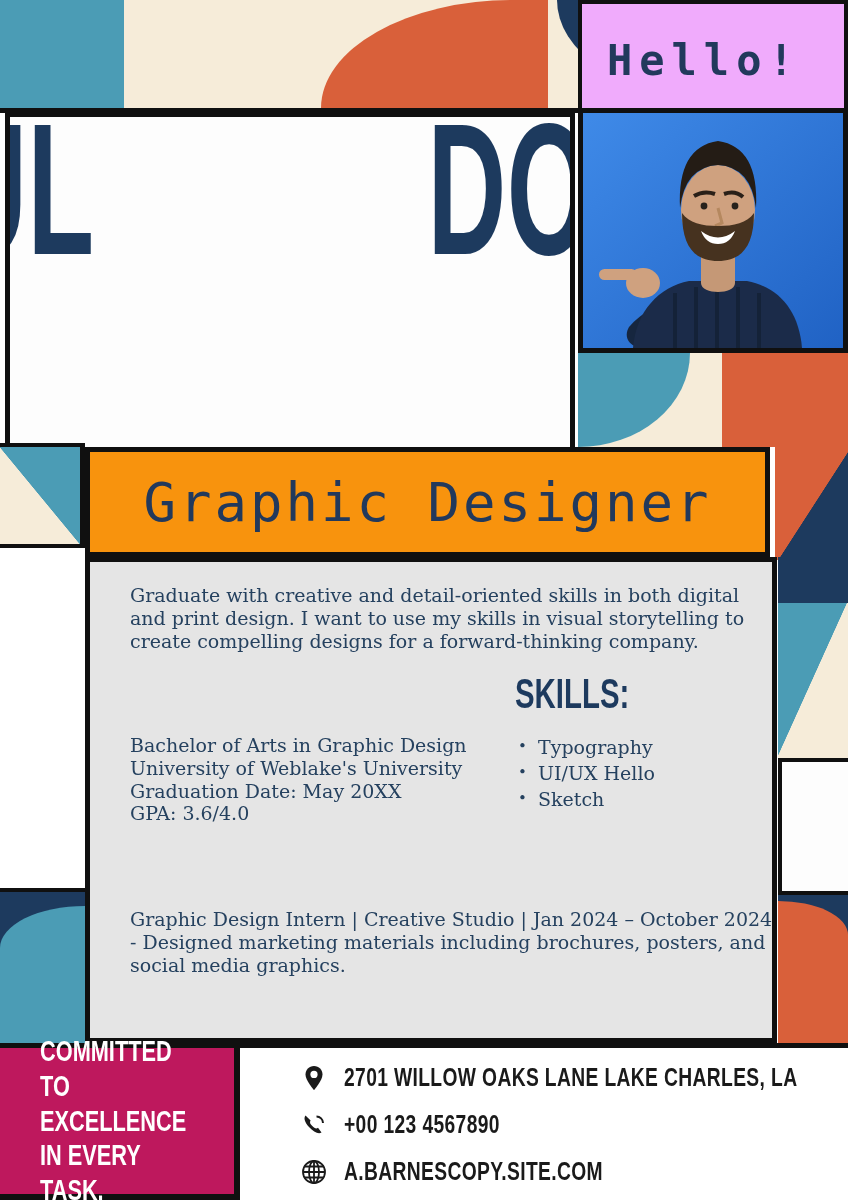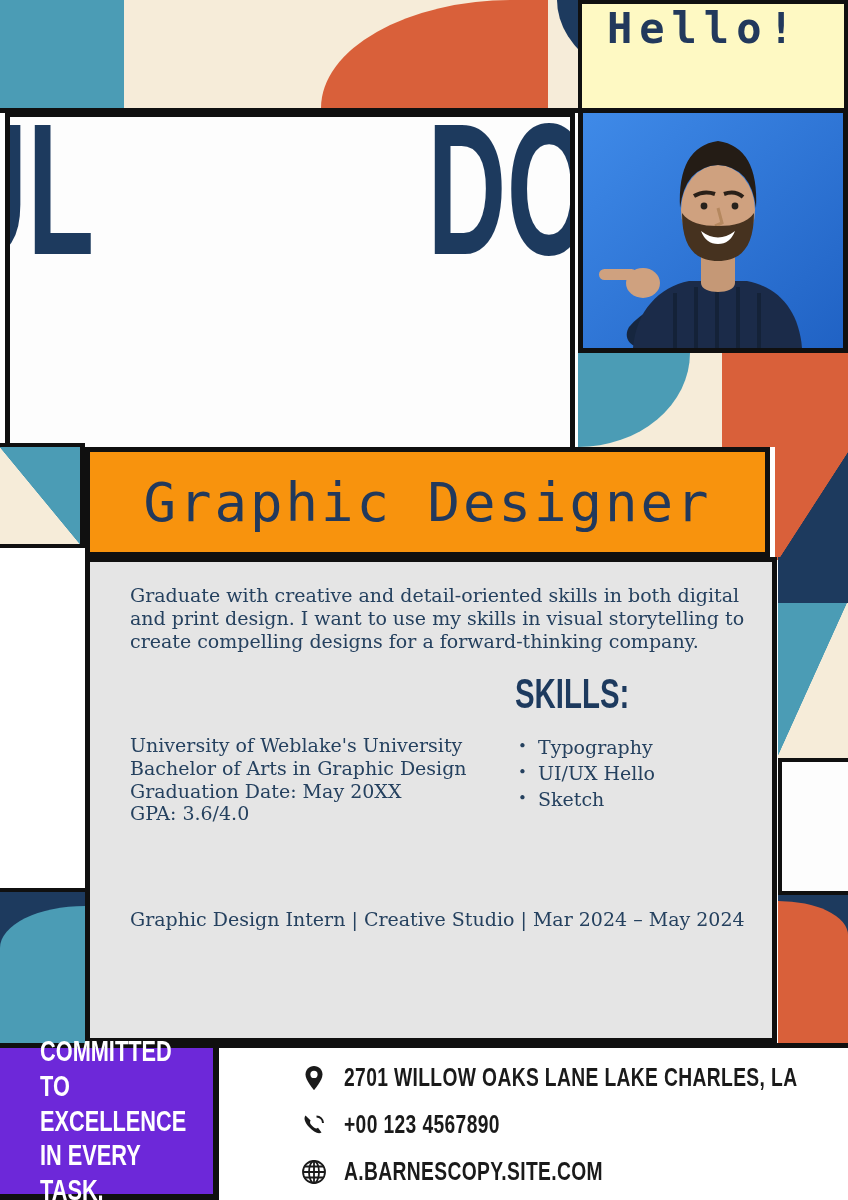--- a/index.html
+++ b/index.html
@@ -10,22 +10,22 @@
   }
   
   .teal-sq   { position:absolute; left:0; top:0; width:124px; height:108px; background:#4b9cb5; }
   .cream-strip{ position:absolute; left:124px; top:0; width:454px; height:108px; background:#f6ecd9; }
   .orange-arc{ position:absolute; left:197px; top:0; width:227px; height:108px; background:#d9603a;
                border-top-left-radius:192px 108px; }
   .navy-corner{ position:absolute; left:433px; top:0; width:145px; height:95px; background:#1d3a5e;
                border-bottom-left-radius:100% 100%; }
   .top-divider{ position:absolute; left:0; top:108px; width:578px; height:5px; background:#101010; }
   
-  .hello-box { position:absolute; left:578px; top:0; width:270px; height:120px; background:#fef9c3;
-               border:4px solid #101010; display:flex; align-items:flex-start; padding-left:25px; }
+  .hello-box { position:absolute; left:578px; top:0; width:270px; height:120px; background:#f0abfc;
+               border:4px solid #101010; display:flex; align-items:center; padding-left:25px; }
   .hello-text{ font-family:"DejaVu Sans Mono", monospace; font-weight:bold; font-size:42px;
                letter-spacing:7px; color:#22395c; }
   
   .title-box { position:absolute; left:5px; top:112px; width:570px; height:340px; background:#fdfdfd;
                border:5px solid #101010; display:flex; flex-direction:row; justify-content:center;
                text-align:center; overflow:hidden; }
   .title-line{ font-weight:bold; font-size:188px; line-height:.77; color:#1d3a5e;
                transform:scaleX(.58); transform-origin:50% 50%; white-space:nowrap; letter-spacing:1px; }
   
   .photo-box { position:absolute; left:578px; top:108px; width:270px; height:245px;
@@ -70,21 +70,21 @@
   .edu-head   { left:40px;  top:108px; }
   .skl-head   { left:425px; top:108px; }
   .exp-head   { left:40px;  top:280px; }
   .edu-lines  { position:absolute; left:40px; top:172px; font-size:19px; line-height:1.2; }
   .skl-list   { position:absolute; left:428px; top:174px; font-size:19px; line-height:1.2; list-style:none; }
   .skl-list li{ padding-left:20px; position:relative; margin-bottom:3px; }
   .skl-list li::before{ content:"•"; position:absolute; left:0; top:1px; font-size:15px; color:#25415f; }
   .exp-lines  { position:absolute; left:40px; top:346px; width:648px; font-size:19px; line-height:1.2; }
   
   .footer-divider{ position:absolute; left:0; top:1043px; width:848px; height:5px; background:#101010; }
-  .tagline-box{ position:absolute; left:0; top:1048px; width:219px; height:152px; background:#6d28d9;
+  .tagline-box{ position:absolute; left:0; top:1048px; width:240px; height:152px; background:#be185d;
                 border-right:6px solid #101010; border-bottom:6px solid #101010;
                 display:flex; align-items:center; }
   .tagline    { margin-left:40px; width:265px; font-weight:bold; font-size:29px; line-height:1.2;
                 color:#ffffff; transform:scaleX(.75); transform-origin:0 50%; }
   .contacts   { position:absolute; left:300px; top:1062px; display:flex; flex-direction:column; gap:16px; }
   .contact-row{ display:flex; align-items:center; gap:16px; }
   .contact-row svg{ flex:0 0 auto; }
   .contact-text{ font-weight:bold; font-size:26px; color:#1a1a1a; transform:scaleX(.74);
                 transform-origin:0 50%; white-space:nowrap; letter-spacing:.5px; }
 </style>
@@ -171,35 +171,36 @@
   </div>
 
   <div class="content-box">
     <p class="summary serif">Graduate with creative and detail-oriented skills in both digital and print design. I want to use my skills in visual storytelling to create compelling designs for a forward-thinking company.</p>
 
     <div class="sec-heading skl-head">
       <span class="cond">SKILLS:</span>
     </div>
 
     <div class="edu-lines serif">
+      <div>Bachelor of Arts in Graphic Design</div>
       <div>University of Weblake's University</div>
-      <div>Bachelor of Arts in Graphic Design</div>
       <div>Graduation Date: May 20XX</div>
       <div>GPA: 3.6/4.0</div>
     </div>
 
     <ul class="skl-list serif">
       <li>Typography</li>
       <li>UI/UX Hello</li>
       <li>Sketch</li>
     </ul>
 
 
     <div class="exp-lines serif">
-      <div>Graphic Design Intern | Creative Studio | Mar 2024 – May 2024</div>
+      <div>Graphic Design Intern | Creative Studio | Jan 2024 – October 2024</div>
+      <div>- Designed marketing materials including brochures, posters, and social media graphics.</div>
     </div>
   </div>
 
   <div class="footer-divider"></div>
   <div class="tagline-box">
     <div class="tagline">COMMITTED TO EXCELLENCE IN EVERY TASK.</div>
   </div>
 
   <div class="contacts">
     <div class="contact-row">

